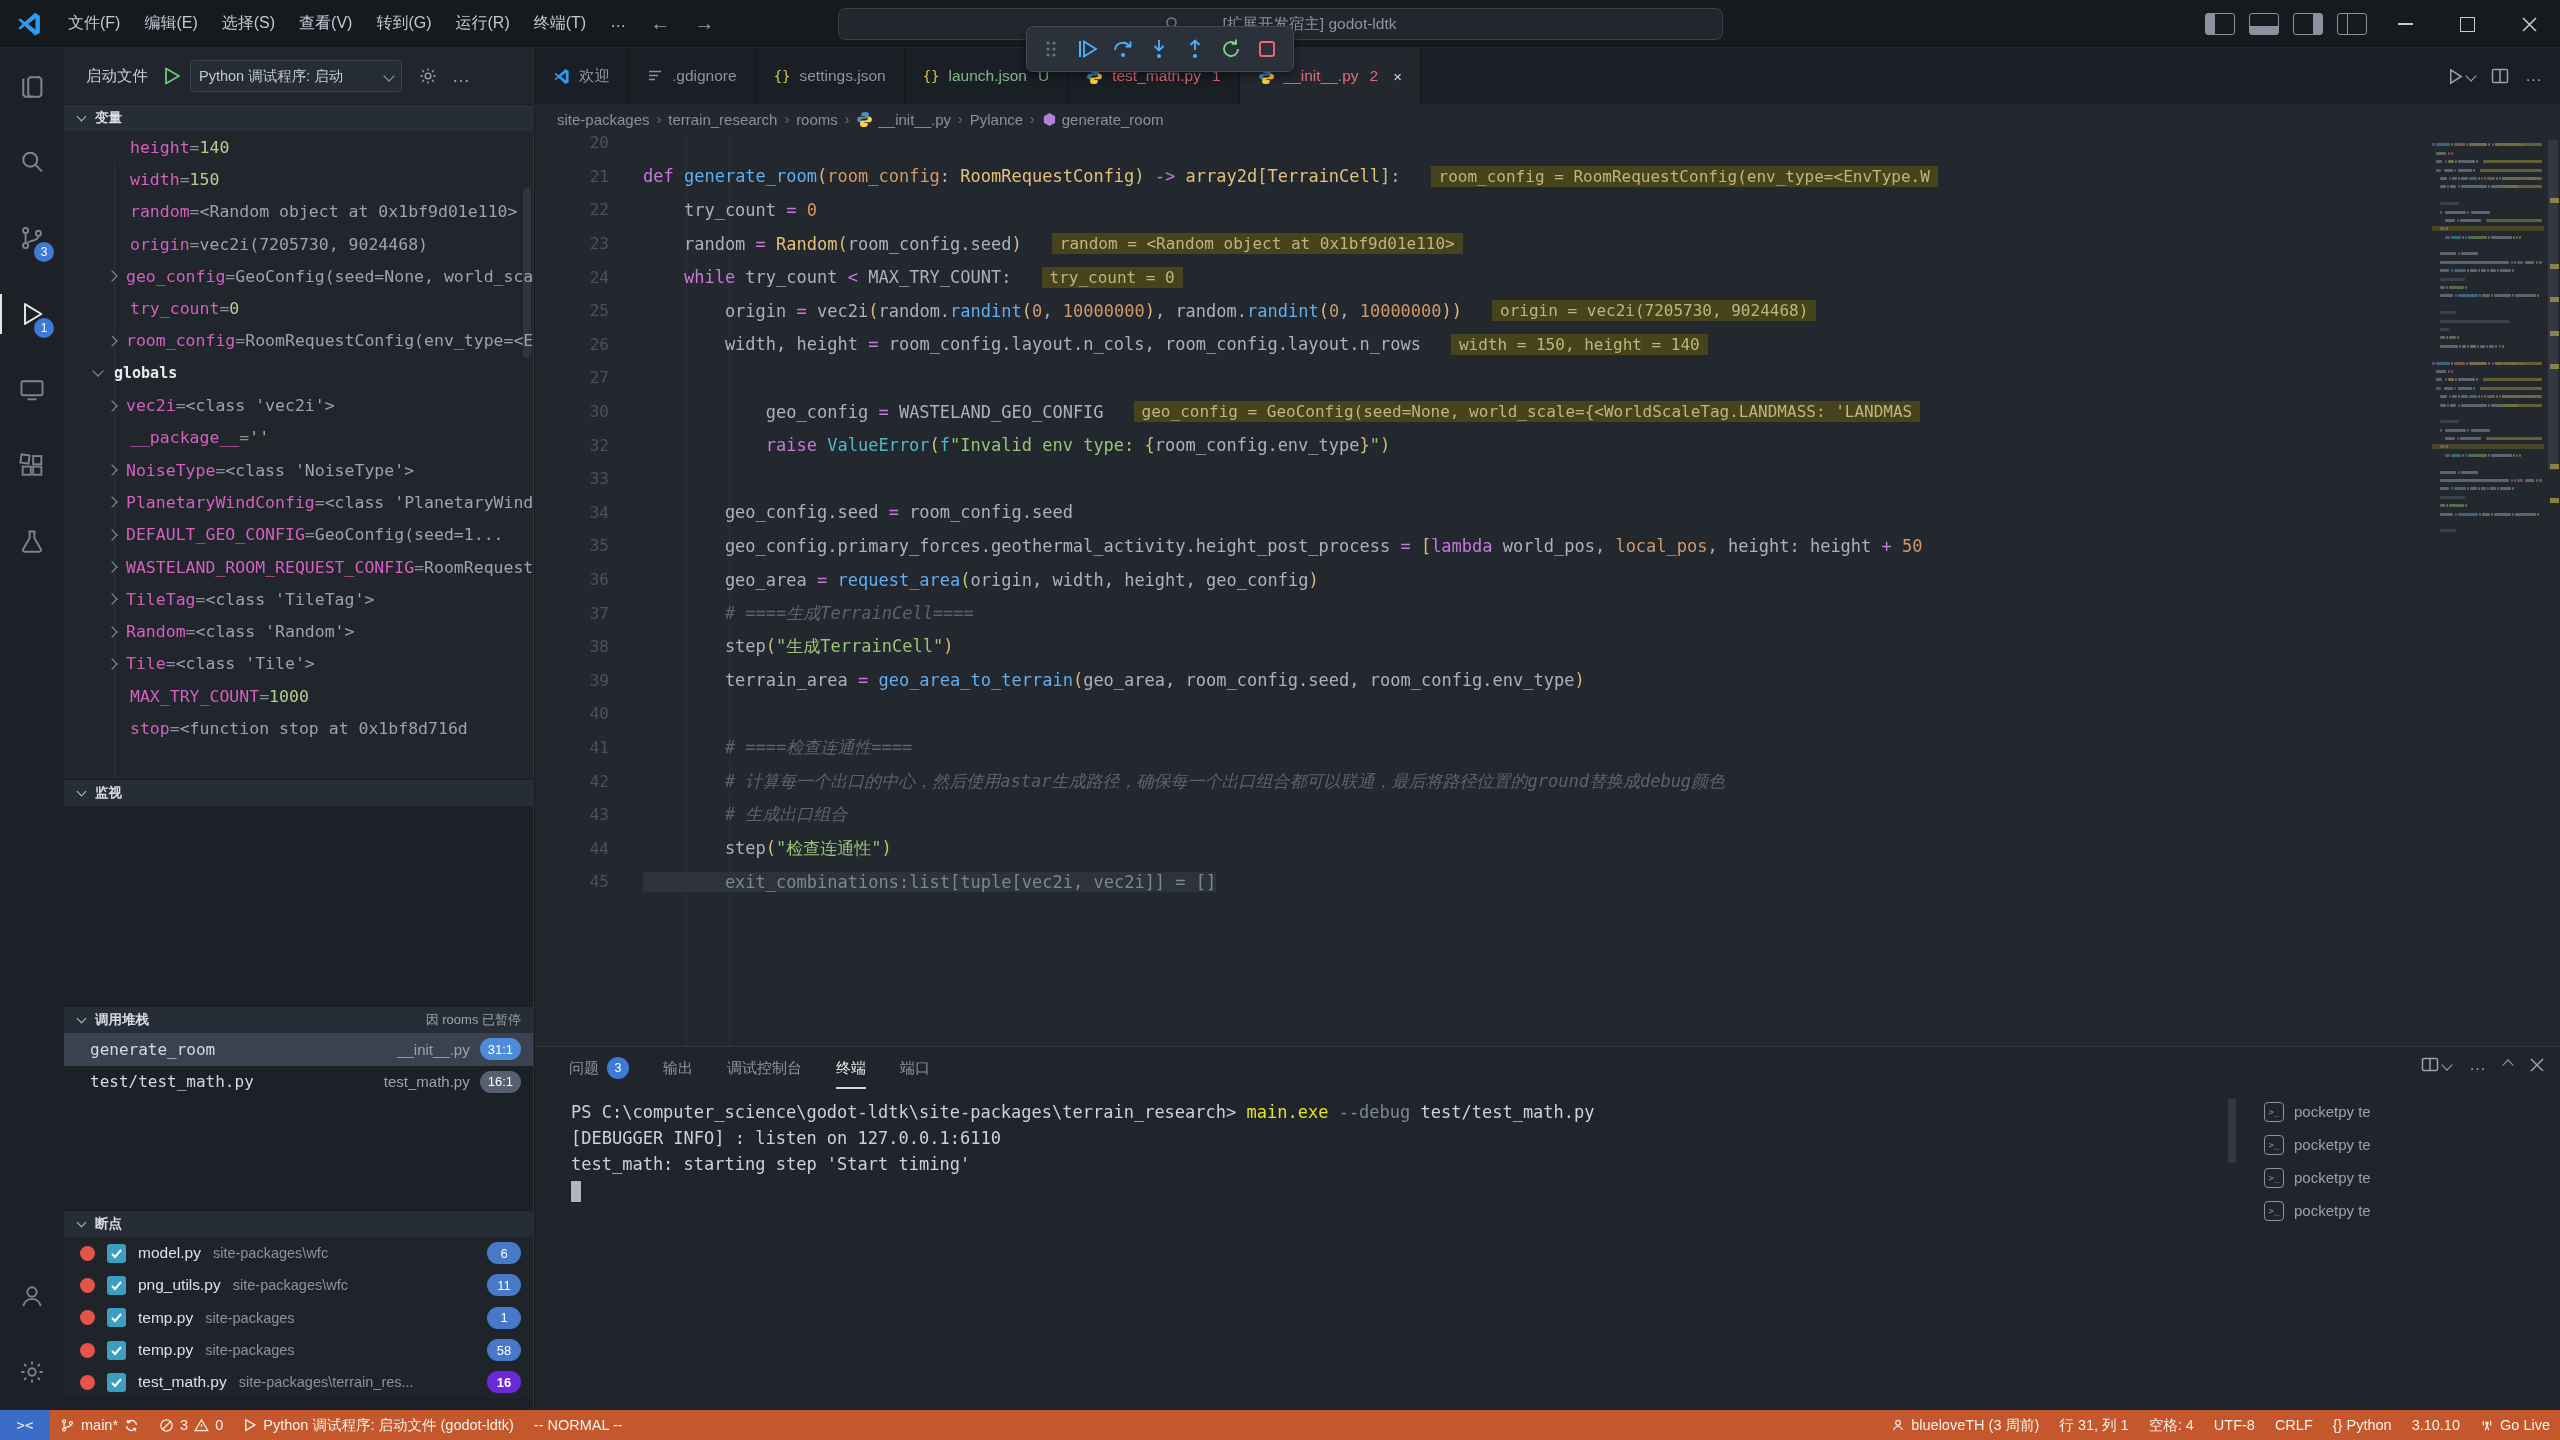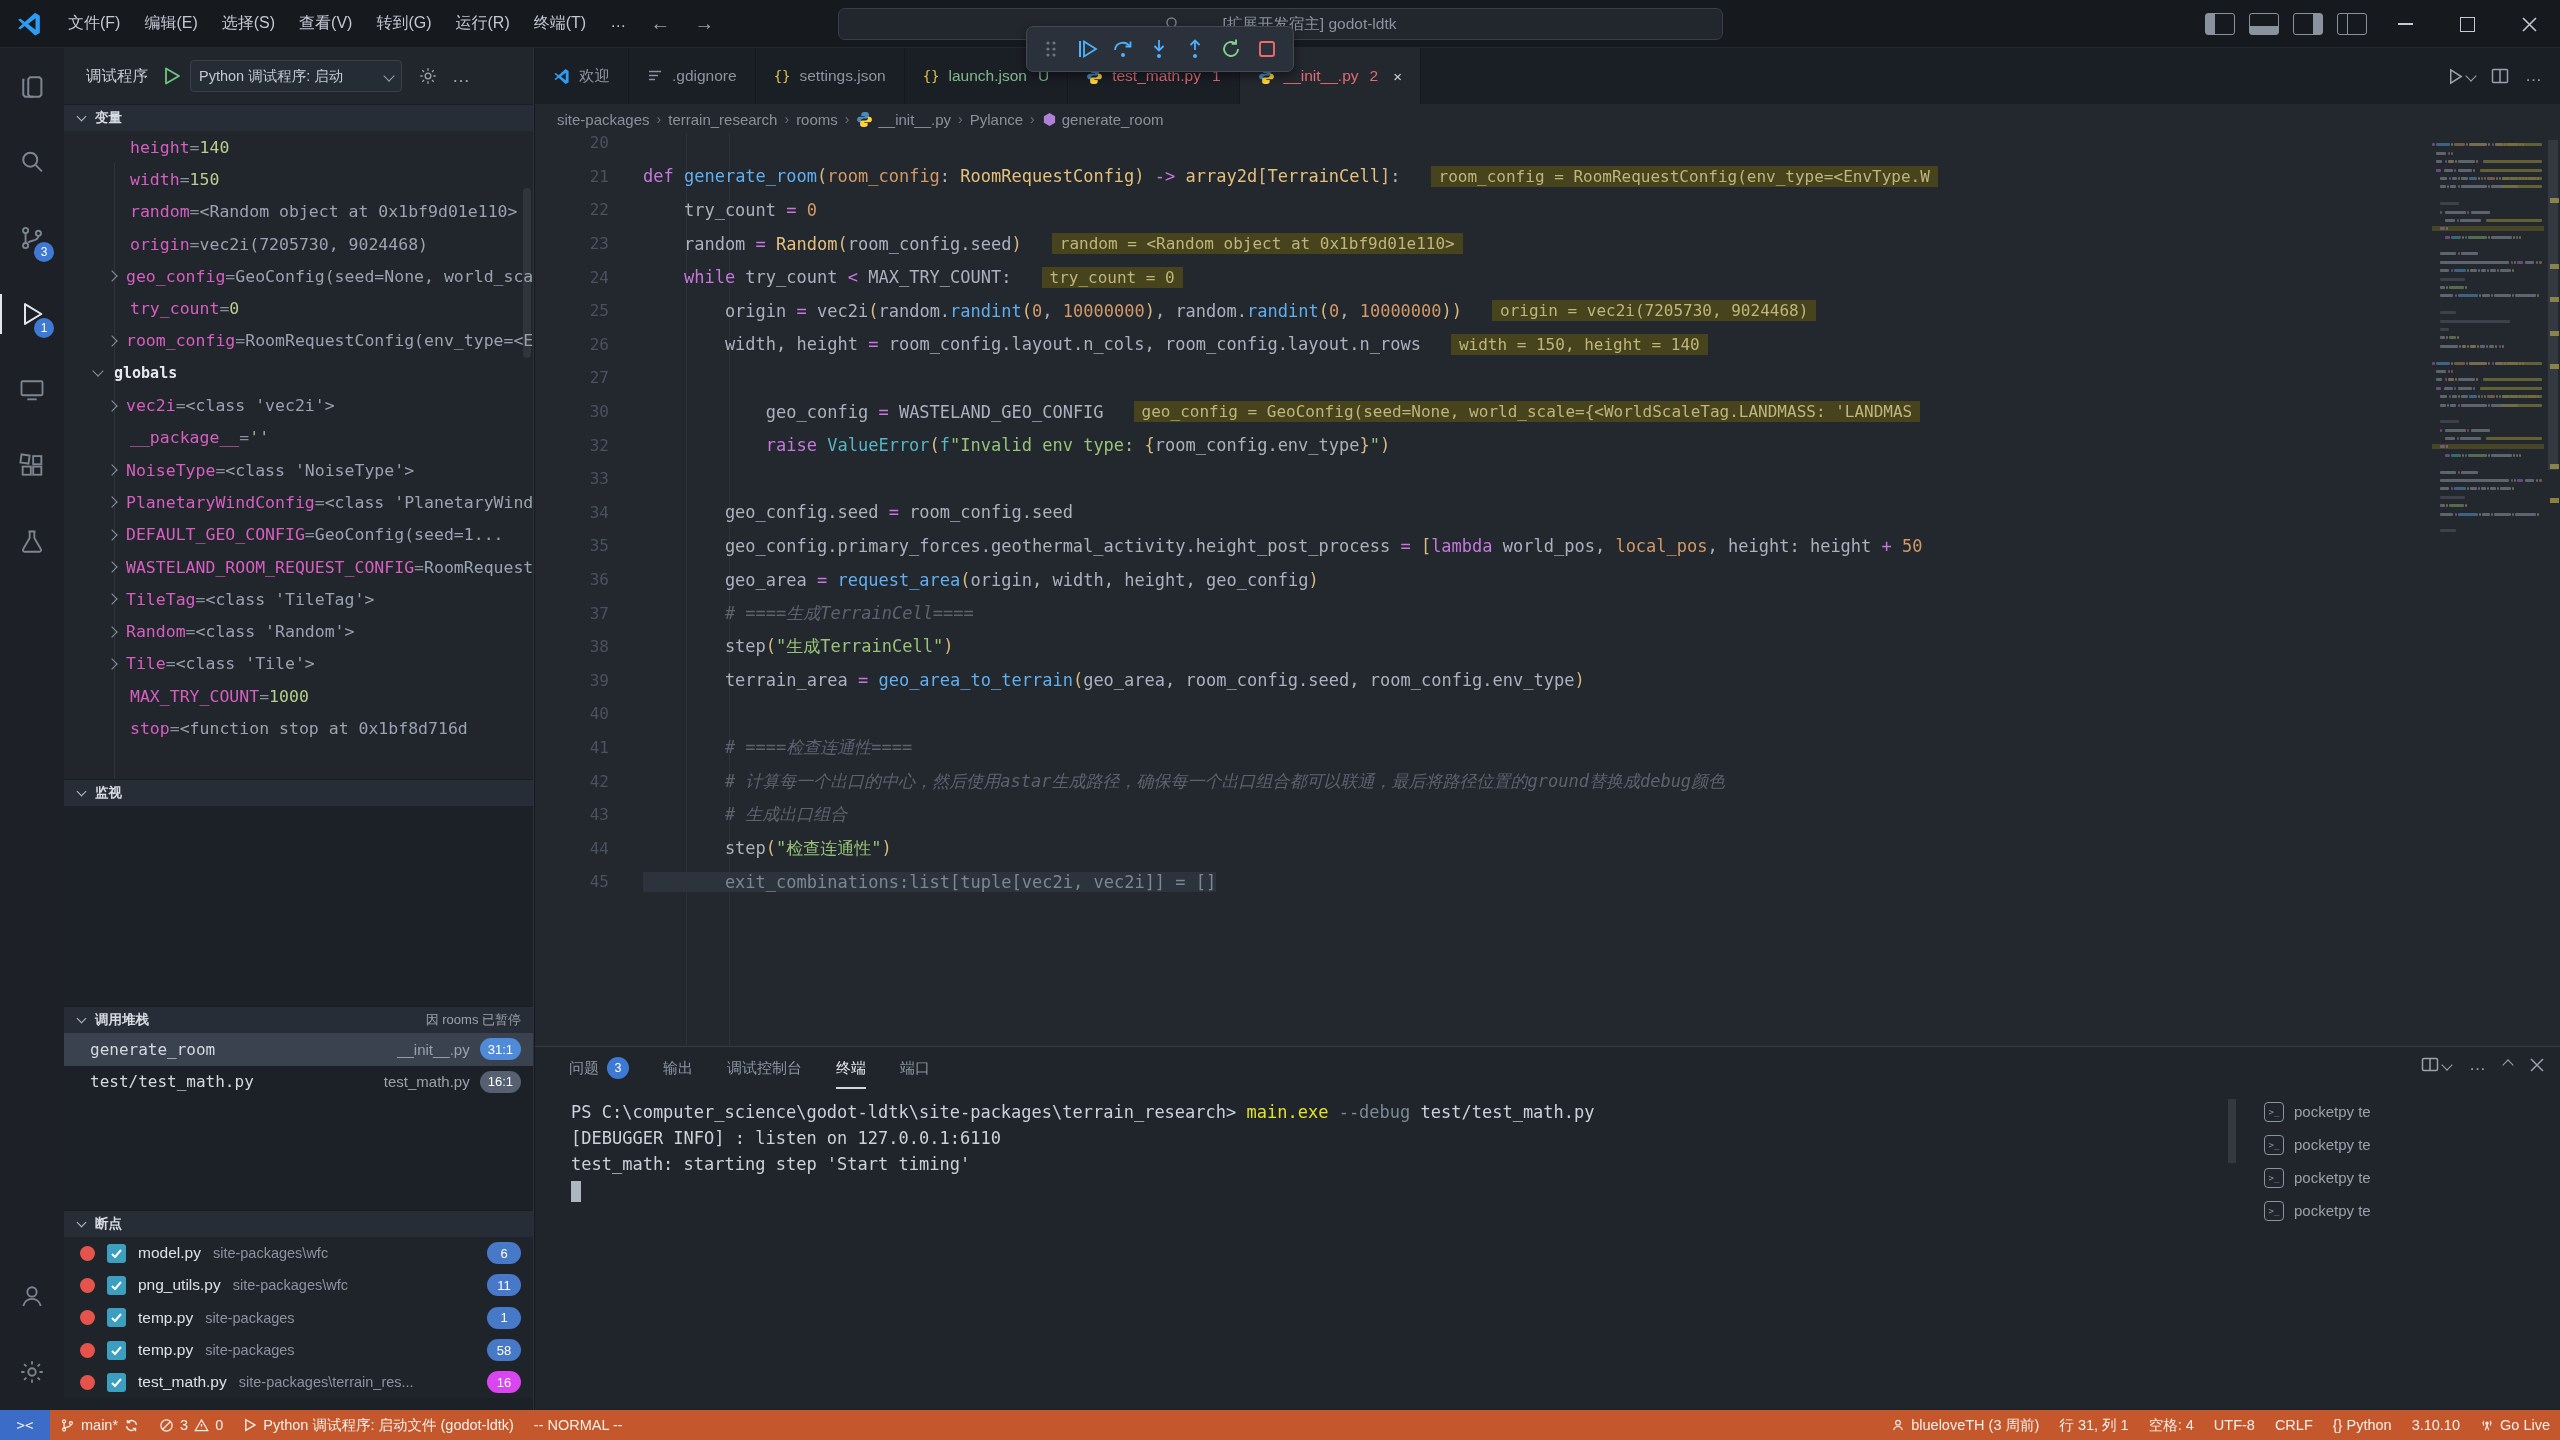--- a/index.html
+++ b/index.html
@@ -297,21 +297,21 @@
         <svg width="28" height="28" viewBox="0 0 24 24" fill="none" stroke="currentColor" stroke-width="1.6">
           <circle cx="12" cy="12" r="3.2"></circle>
           <path d="M12 2.8v2.8M12 18.4v2.8M2.8 12h2.8M18.4 12h2.8M5.2 5.2l2 2M16.8 16.8l2 2M18.8 5.2l-2 2M7.2 16.8l-2 2"></path>
         </svg>
       </div>
     </div>
   </div>
 
 <div id="sidebar">
   <div id="sb-toolbar">
-    <span class="lbl">调试程序</span>
+    <span class="lbl">启动文件</span>
     <svg width="20" height="20" viewBox="0 0 20 20">
         <path d="M4 2.5 17 10 4 17.5z" fill="none" stroke="#6fc77d" stroke-width="1.8" stroke-linejoin="round"></path>
       </svg>
     <div id="dbg-select">
       <span class="txt">Python 调试程序: 启动</span>
         <span class="chev"></span>
     </div>
     <span style="margin-left:16px">
       <svg width="20" height="20" viewBox="0 0 24 24" fill="none" stroke="#9aa2ad" stroke-width="1.6">
           <circle cx="12" cy="12" r="3.4"></circle>
@@ -517,21 +517,21 @@
       </div>
       <div class="bp">
         <span class="bp-dot"></span>
         <span class="bp-check">
           <svg width="13" height="13" viewBox="0 0 13 13" fill="none" stroke="#fff" stroke-width="2">
             <path d="m2 7 3 3 6-7"></path>
           </svg>
         </span>
         <span class="bp-file">test_math.py</span>
         <span class="bp-path">site-packages\terrain_res...</span>
-        <span class="badge" style="background: #d946ef;">16</span>
+        <span class="badge" style="background: #6d28d9; font-weight: bold;">16</span>
       </div>
     </div>
   <div class="sbar"></div>
 </div>
 
 <div id="editor">
   <div id="tabstrip">
     <div id="tabs" style="display:flex">
         <div class="tab plain">
           <span>

